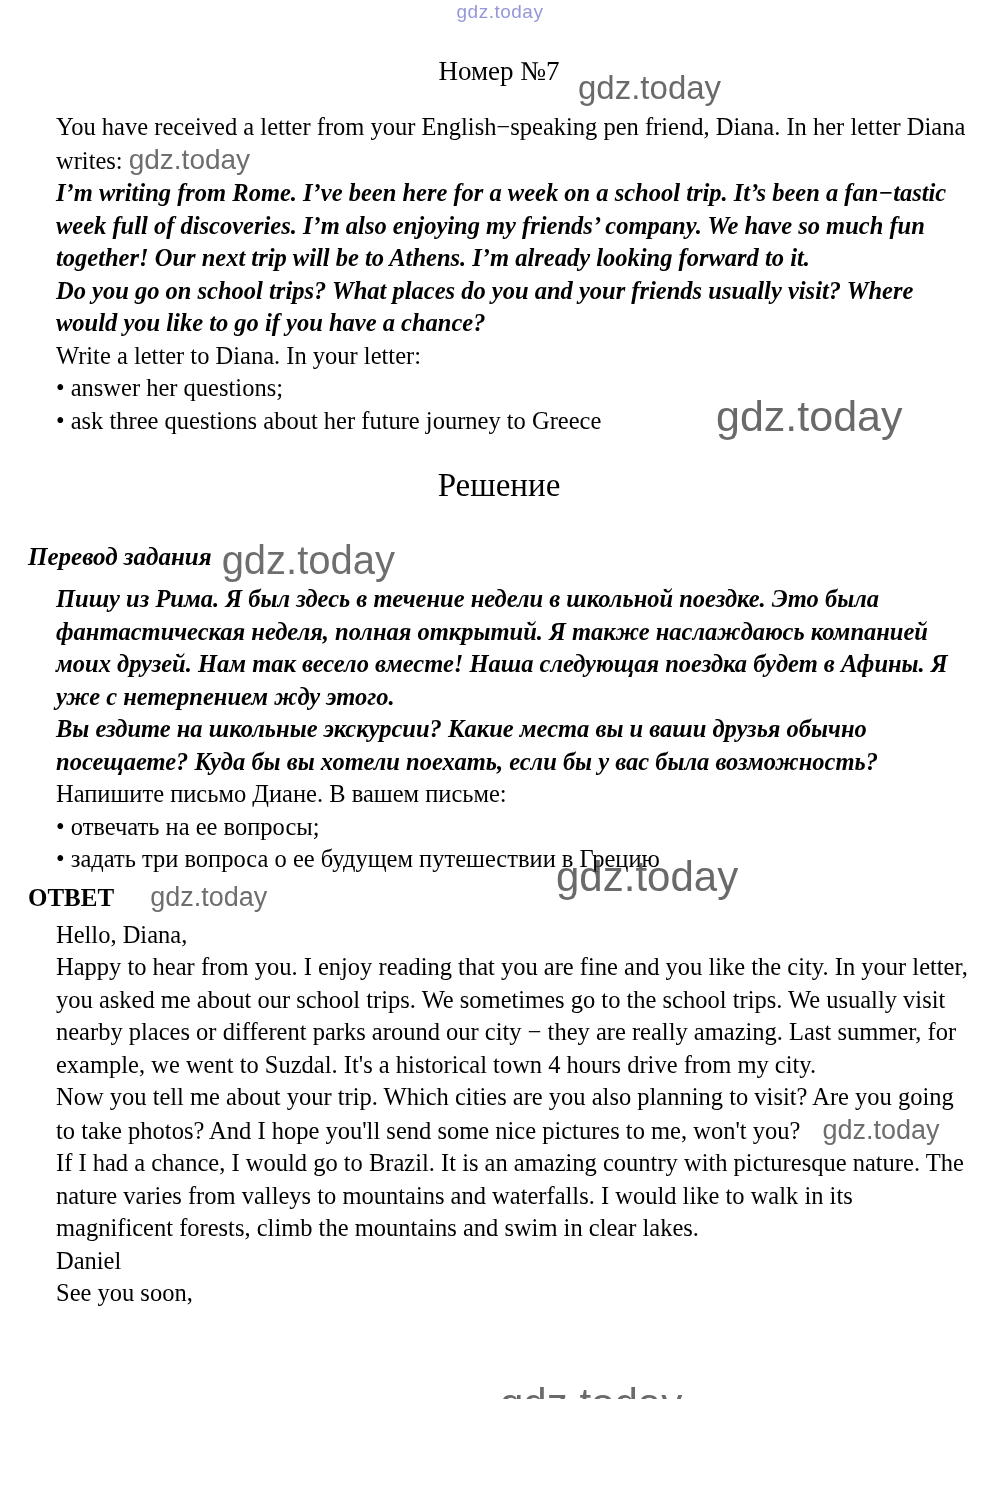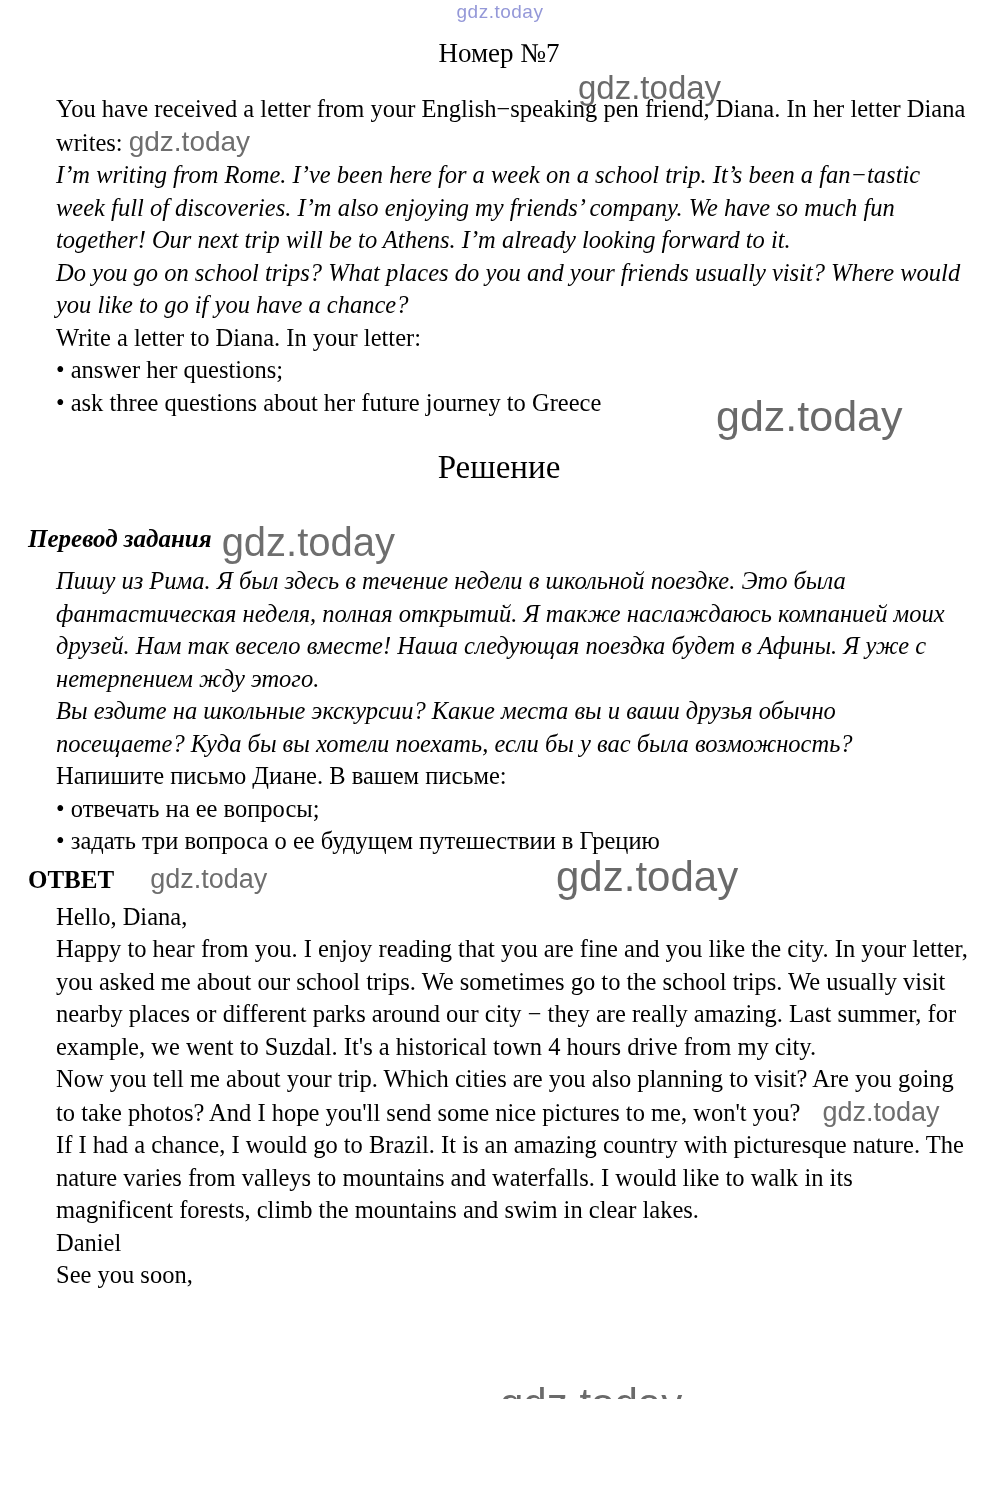--- a/index.html
+++ b/index.html
@@ -6,34 +6,34 @@
   html,body { background:#ffffff; }
   .page {
     position:relative;
     width:1000px;
     height:1399px;
     background:#ffffff;
     font-family:"Liberation Serif","DejaVu Serif",serif;
     color:#000000;
     overflow:hidden;
   }
-  .content { padding:38px 30px 0 28px; }
+  .content { padding:56px 30px 0 28px; }
   .title {
     text-align:center;
     font-size:27px;
     font-weight:normal;
     margin-bottom:24px;
   }
   p.line, .bullet {
     font-size:24.5px;
     line-height:32.5px;
     text-align:left;
     margin-left:28px;
   }
-  .italic { font-style:italic; }
+  .italic { font-style:italic;font-weight:bold; }
   .section-heading {
     text-align:center;
     font-size:33px;
     font-weight:normal;
     margin:30px 0 30px 0;
   }
   .trans-heading {
     font-size:25px;
     font-weight:bold;
     font-style:italic;

